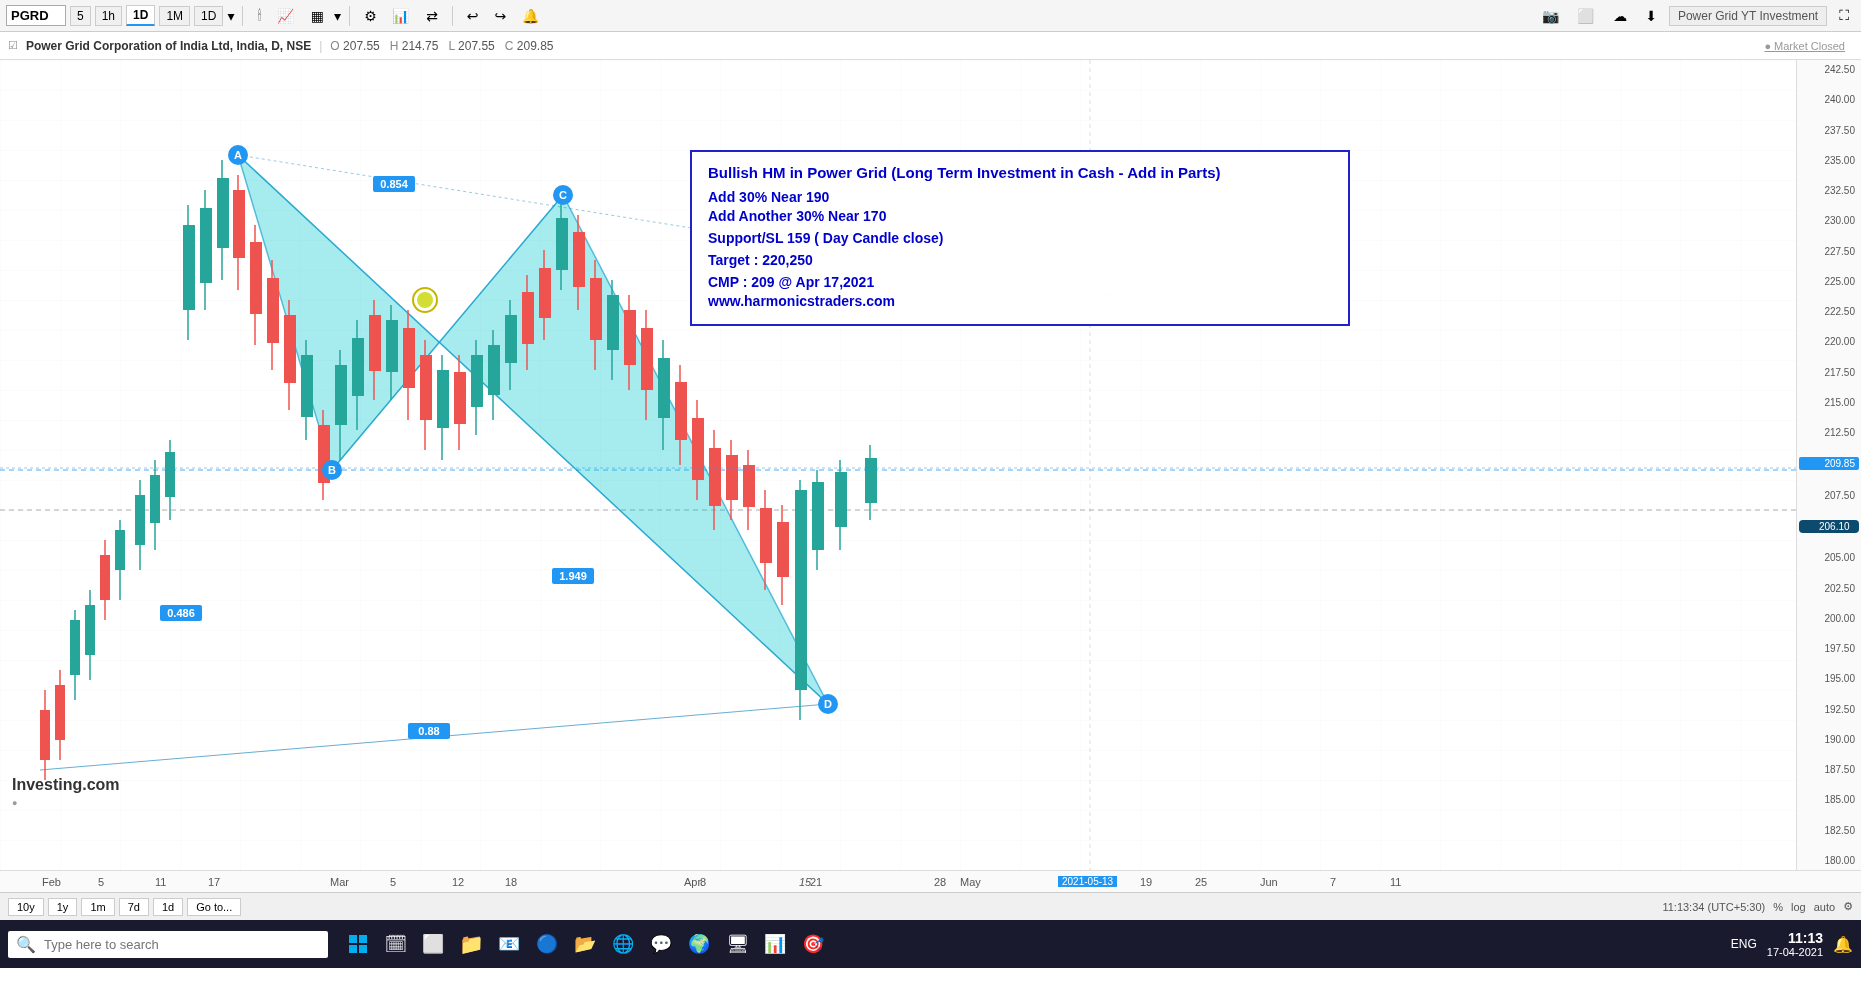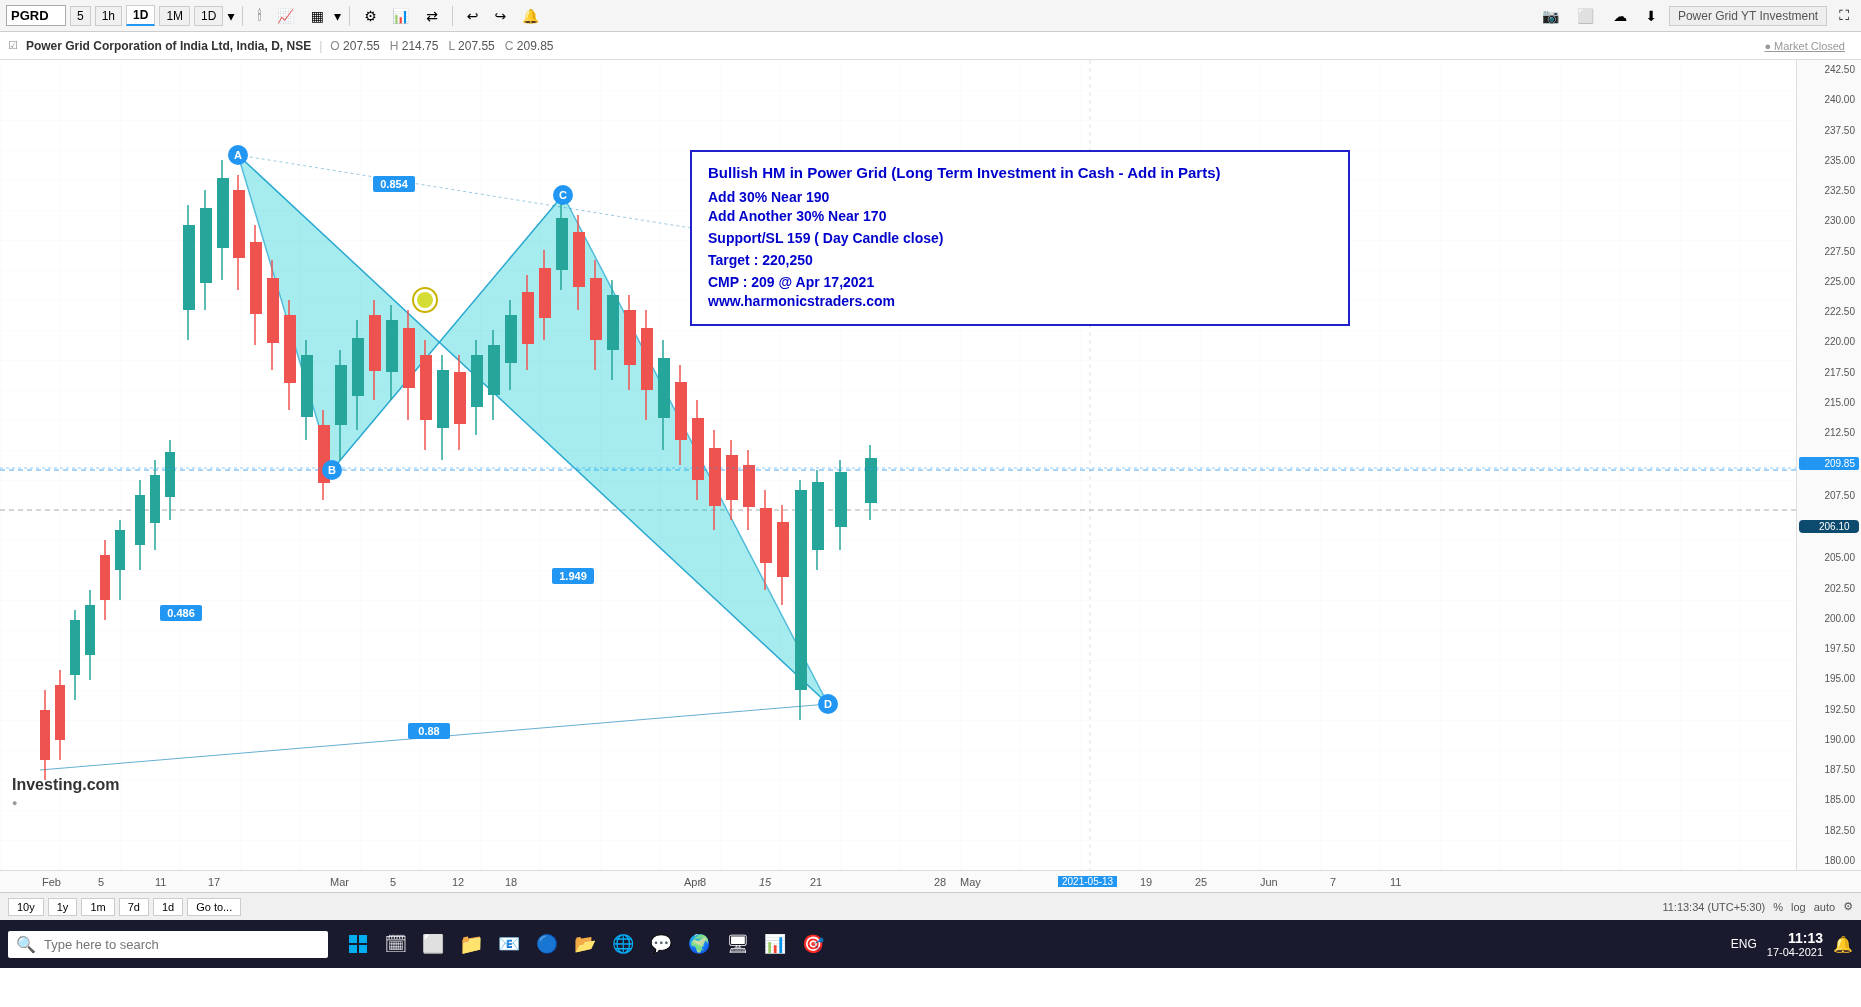--- a/index.html
+++ b/index.html
@@ -540,21 +540,21 @@
   <span style="position:absolute; left:155px;">11</span>
   <span style="position:absolute; left:208px;">17</span>
   <span style="position:absolute; left:268px;margin-top:40px;">23</span>
   <span style="position:absolute; left:330px;">Mar</span>
   <span style="position:absolute; left:390px;">5</span>
   <span style="position:absolute; left:452px;">12</span>
   <span style="position:absolute; left:505px;">18</span>
   <span style="position:absolute; left:560px;margin-top:30px;">24</span>
   <span style="position:absolute; left:640px;margin-left:44px;">Apr</span>
   <span style="position:absolute; left:700px;">8</span>
-  <span style="position:absolute; left:759px;font-style:italic;">15</span>
+  <span style="position:absolute; left:799px;font-style:italic;">15</span>
   <span style="position:absolute; left:810px;">21</span>
   <span style="position:absolute; left:934px;">28</span>
   <span style="position:absolute; left:960px;">May</span>
   <span style="position:absolute; left:1058px; background:#2196f3; color:#fff; padding:0 4px; font-size:10px;">2021-05-13</span>
   <span style="position:absolute; left:1140px;">19</span>
   <span style="position:absolute; left:1195px;">25</span>
   <span style="position:absolute; left:1260px;">Jun</span>
   <span style="position:absolute; left:1330px;">7</span>
   <span style="position:absolute; left:1390px;">11</span>
 </div>

